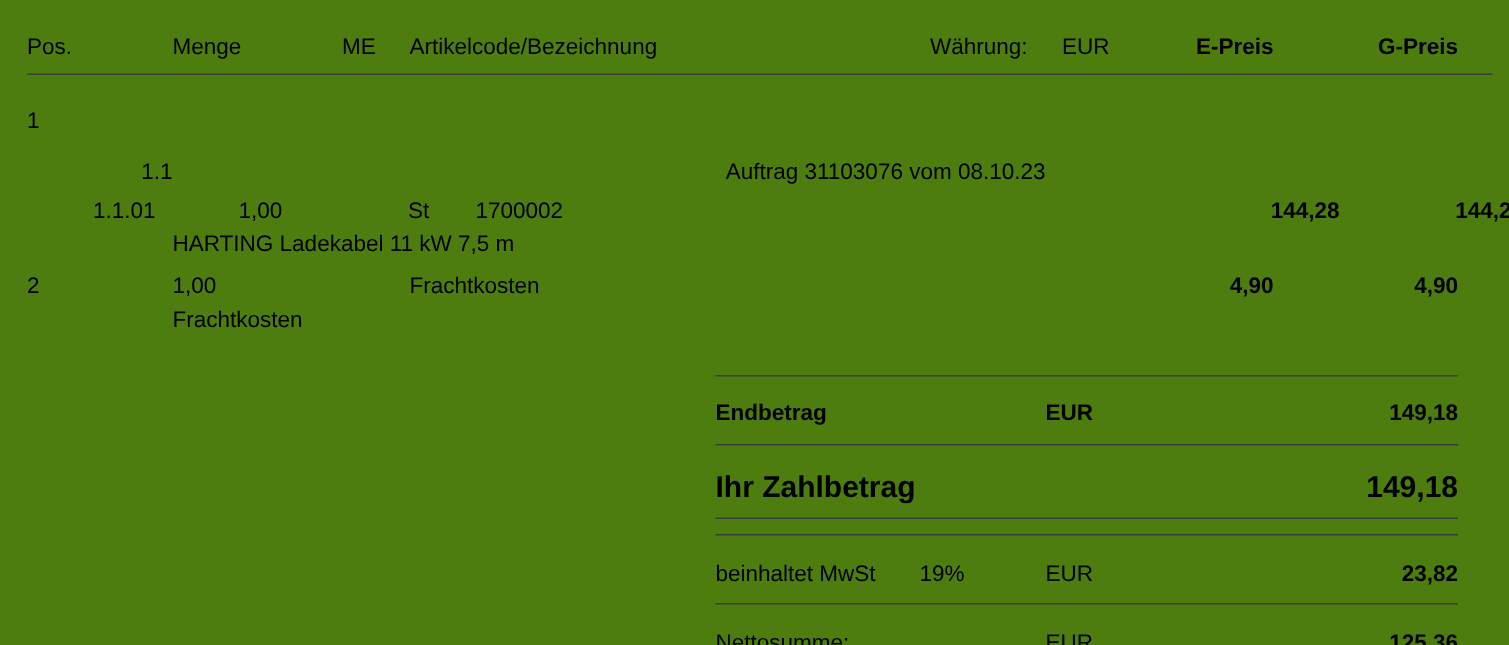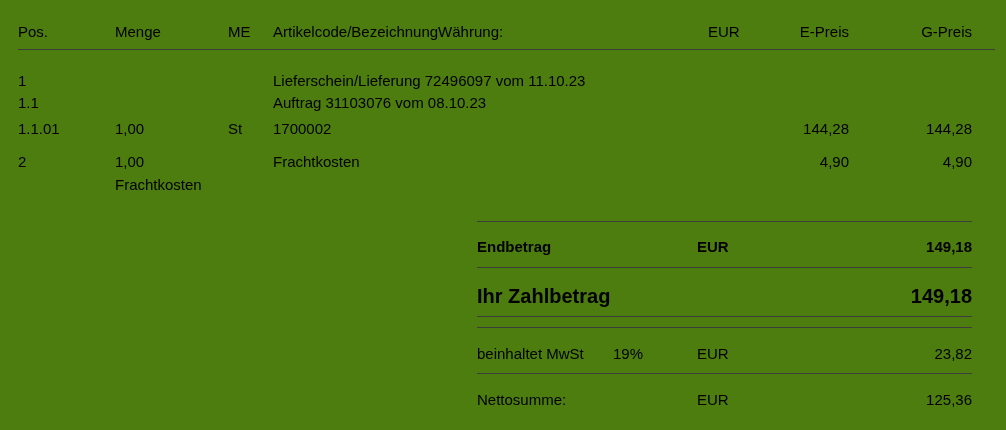--- a/index.html
+++ b/index.html
@@ -18,27 +18,27 @@
     margin-left:18px;
     width:977px;
   }
   .grid {
     display:grid;
     grid-template-columns:97px 113px 45px 424px 58px 94px 123px;
     padding-right:23px;
   }
   .hdr { padding-top:23px; padding-bottom:9px; }
   .rule { border-top:1.5px solid #3d3d3d; }
-  .cell-split { display:flex; }
+  .cell-split { display:flex; justify-content:space-between; }
   .pad-r12 { padding-right:12px; }
   .pad-l11 { padding-left:11px; }
-  .num { text-align:right; }
+  .num { text-align:right;font-weight:bold; }
   .r1  { margin-top:22px; }
-  .r2  { margin-top:5px; }
-  .r3a { margin-top:9px; }
+  .r2  { margin-top:17px;text-align:right; }
+  .r3a { margin-top:9px;margin-left:44px; }
   .r3b { margin-top:5px; }
   .r4a { margin-top:11px; }
   .r4b { margin-top:6px; }
   .desc { grid-column:2 / -1; }
   .summary {
     margin-left:459px;
     margin-top:28px;
     width:495px;
   }
   .sgrid {
@@ -73,21 +73,20 @@
       <div class="pad-l11">EUR</div>
       <div class="num">E-Preis</div>
       <div class="num">G-Preis</div>
     </div>
     <div class="rule"></div>
 
     <div class="grid r1">
       <div>1</div>
       <div></div>
       <div></div>
-      <div>Lieferschein/Lieferung 72496097 vom 11.10.23</div>
       <div></div>
       <div class="num"></div>
       <div class="num"></div>
     </div>
 
     <div class="grid r2">
       <div>1.1</div>
       <div></div>
       <div></div>
       <div>Auftrag 31103076 vom 08.10.23</div>
@@ -100,20 +99,21 @@
       <div>1.1.01</div>
       <div>1,00</div>
       <div>St</div>
       <div>1700002</div>
       <div></div>
       <div class="num">144,28</div>
       <div class="num">144,28</div>
     </div>
     <div class="grid r3b">
       <div></div>
+      <div class="desc">HARTING Ladekabel 11 kW 7,5 m</div>
     </div>
 
     <div class="grid r4a">
       <div>2</div>
       <div>1,00</div>
       <div></div>
       <div>Frachtkosten</div>
       <div></div>
       <div class="num">4,90</div>
       <div class="num">4,90</div>

